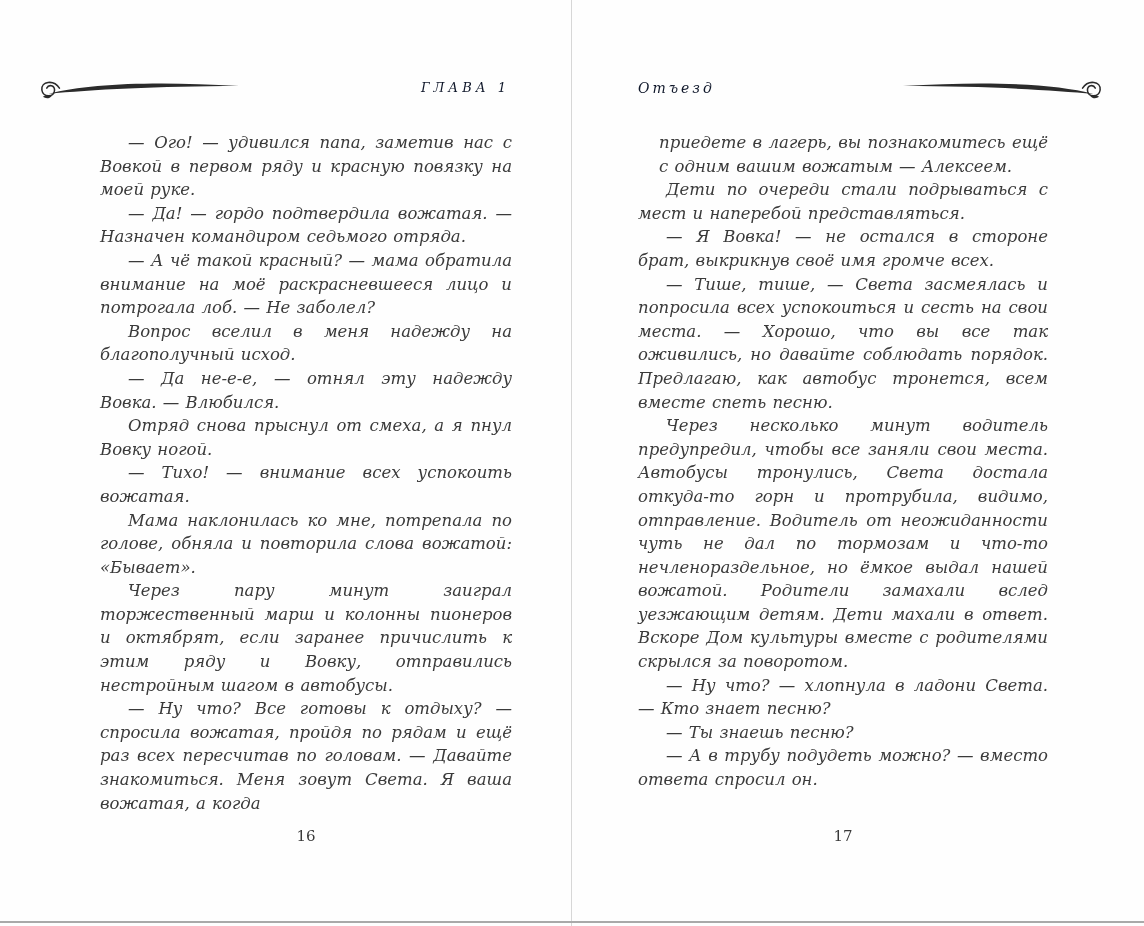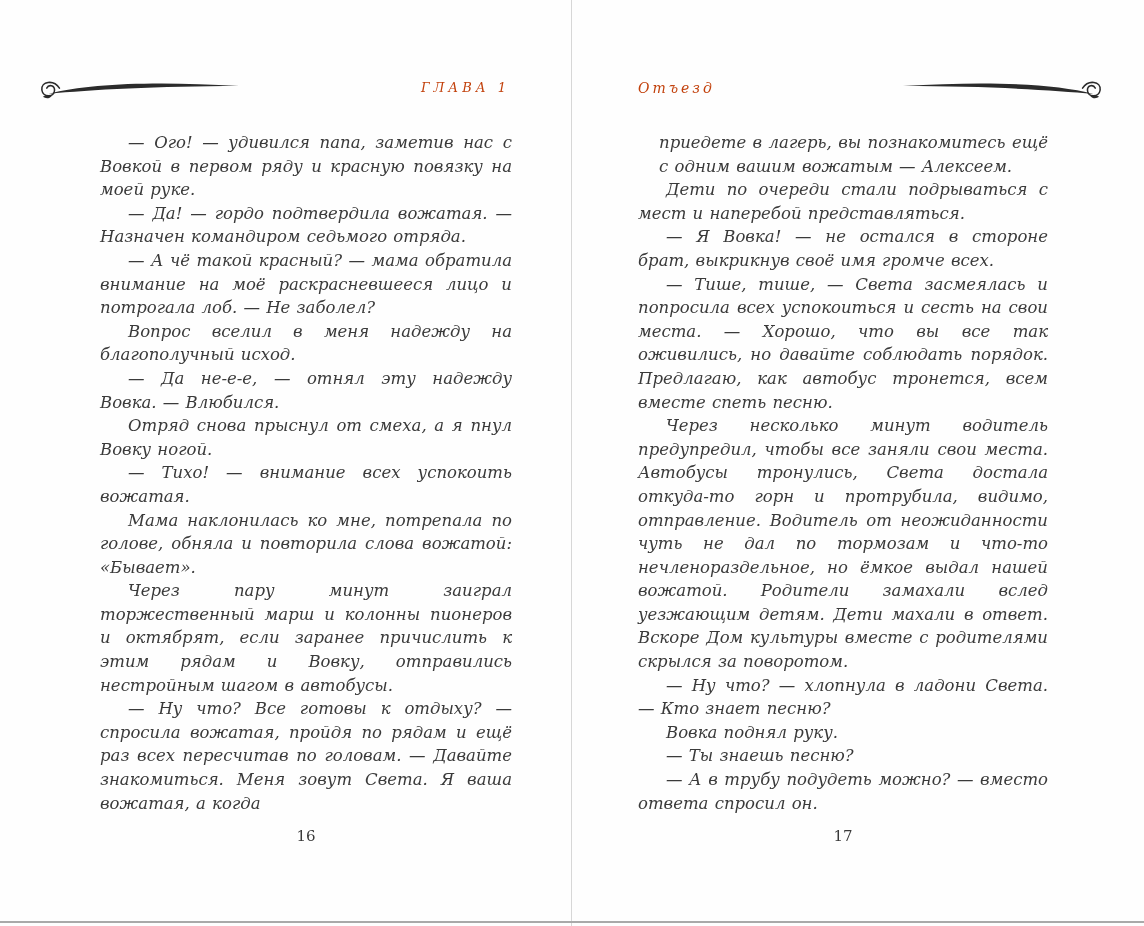--- a/index.html
+++ b/index.html
@@ -49,21 +49,21 @@
     left: 0;
     width: 572px;
     height: 34px;
   }
   .header-text {
     position: absolute;
     top: 6px;
     font-style: italic;
     font-size: 13px;
     letter-spacing: 4px;
-    color: #c2410c;
+    color: #0f172a;
     white-space: nowrap;
   }
   .page-left .header-text  { right: 62px; }
   .page-right .header-text { left: 66px; letter-spacing: 3px; font-size: 14px; }
 
   .flourish {
     position: absolute;
     top: 2px;
     width: 205px;
     height: 30px;
@@ -122,21 +122,21 @@
 
     <div class="page-body">
       <p>— Ого! — удивился папа, заметив нас с Вовкой в первом ряду и красную повязку на моей руке.</p>
       <p>— Да! — гордо подтвердила вожатая. — Назначен командиром седьмого отряда.</p>
       <p>— А чё такой красный? — мама обратила внимание на моё раскрасневшееся лицо и потрогала лоб. — Не заболел?</p>
       <p>Вопрос вселил в меня надежду на благополучный исход.</p>
       <p>— Да не-е-е, — отнял эту надежду Вовка. — Влюбился.</p>
       <p>Отряд снова прыснул от смеха, а я пнул Вовку ногой.</p>
       <p>— Тихо! — внимание всех успокоить вожатая.</p>
       <p>Мама наклонилась ко мне, потрепала по голове, обняла и повторила слова вожатой: «Бывает».</p>
-      <p>Через пару минут заиграл торжественный марш и колонны пионеров и октябрят, если заранее причислить к этим рядам и Вовку, отправились нестройным шагом в автобусы.</p>
+      <p>Через пару минут заиграл торжественный марш и колонны пионеров и октябрят, если заранее причислить к этим ряду и Вовку, отправились нестройным шагом в автобусы.</p>
       <p>— Ну что? Все готовы к отдыху? — спросила вожатая, пройдя по рядам и ещё раз всех пересчитав по головам. — Давайте знакомиться. Меня зовут Света. Я ваша вожатая, а когда</p>
     </div>
 
     <div class="page-number">16</div>
   </div>
 
   <div class="page page-right">
 
     <div class="page-header">
       <span class="header-text">Отъезд</span>
@@ -147,21 +147,20 @@
       </svg>
     </div>
 
     <div class="page-body">
       <p class="continuation">приедете в лагерь, вы познакомитесь ещё с одним вашим вожатым — Алексеем.</p>
       <p>Дети по очереди стали подрываться с мест и наперебой представляться.</p>
       <p>— Я Вовка! — не остался в стороне брат, выкрикнув своё имя громче всех.</p>
       <p>— Тише, тише, — Света засмеялась и попросила всех успокоиться и сесть на свои места. — Хорошо, что вы все так оживились, но давайте соблюдать порядок. Предлагаю, как автобус тронется, всем вместе спеть песню.</p>
       <p>Через несколько минут водитель предупредил, чтобы все заняли свои места. Автобусы тронулись, Света достала откуда-то горн и протрубила, видимо, отправление. Водитель от неожиданности чуть не дал по тормозам и что-то нечленораздельное, но ёмкое выдал нашей вожатой. Родители замахали вслед уезжающим детям. Дети махали в ответ. Вскоре Дом культуры вместе с родителями скрылся за поворотом.</p>
       <p>— Ну что? — хлопнула в ладони Света. — Кто знает песню?</p>
-      <p>Вовка поднял руку.</p>
       <p>— Ты знаешь песню?</p>
       <p>— А в трубу подудеть можно? — вместо ответа спросил он.</p>
     </div>
 
     <div class="page-number">17</div>
   </div>
 
   <div class="center-divider"></div>
   <div class="bottom-rule"></div>
 </div>

